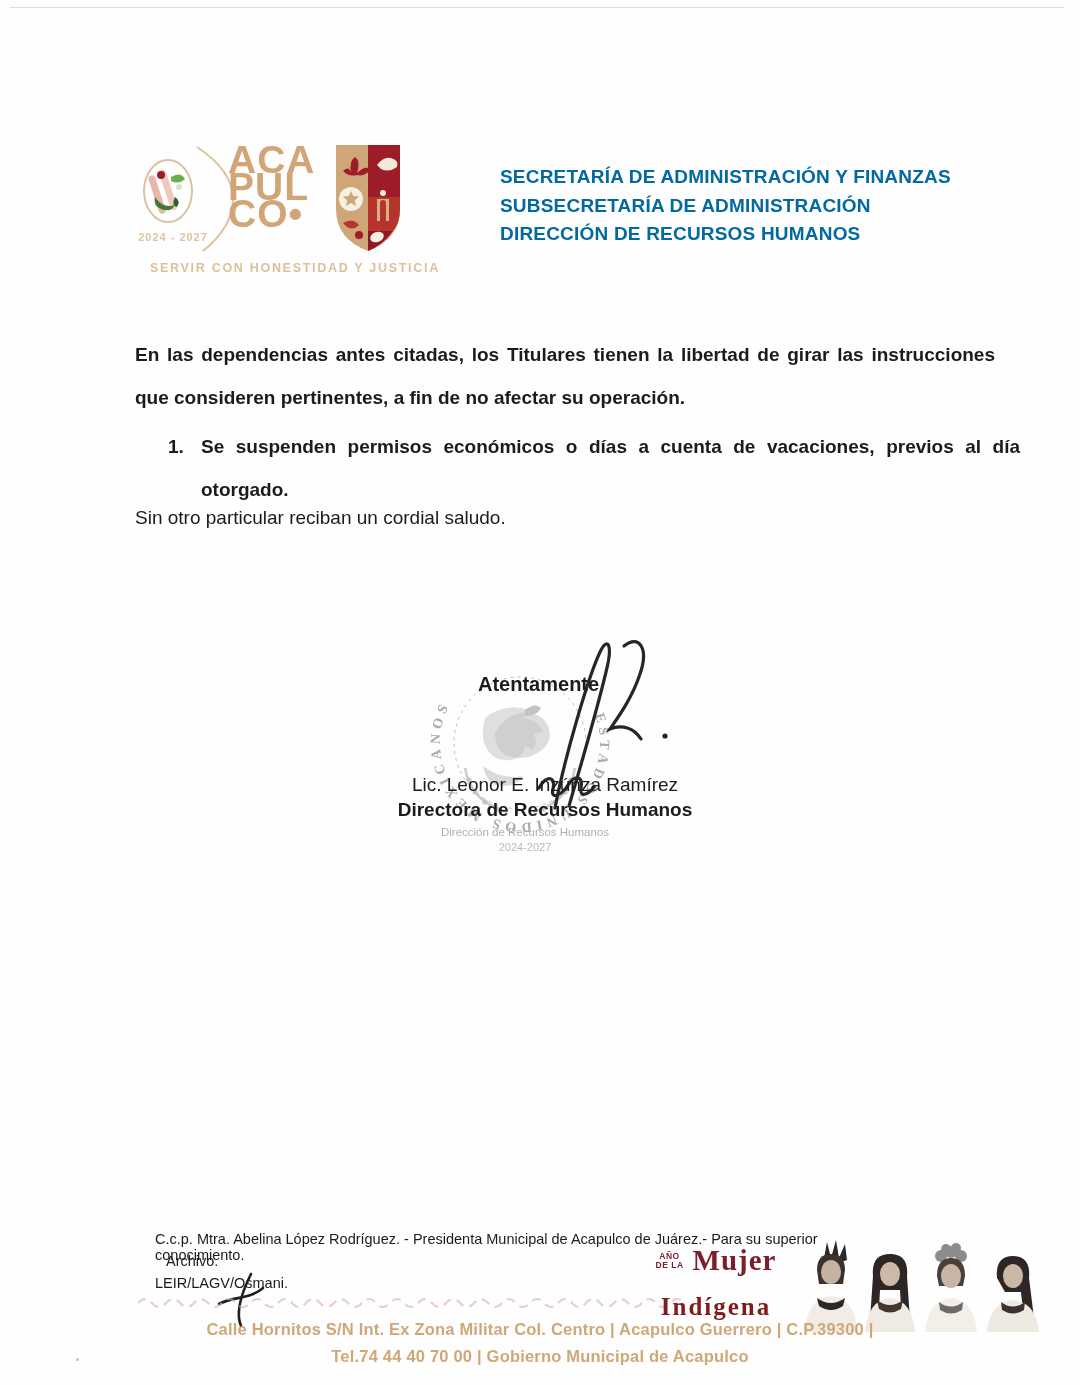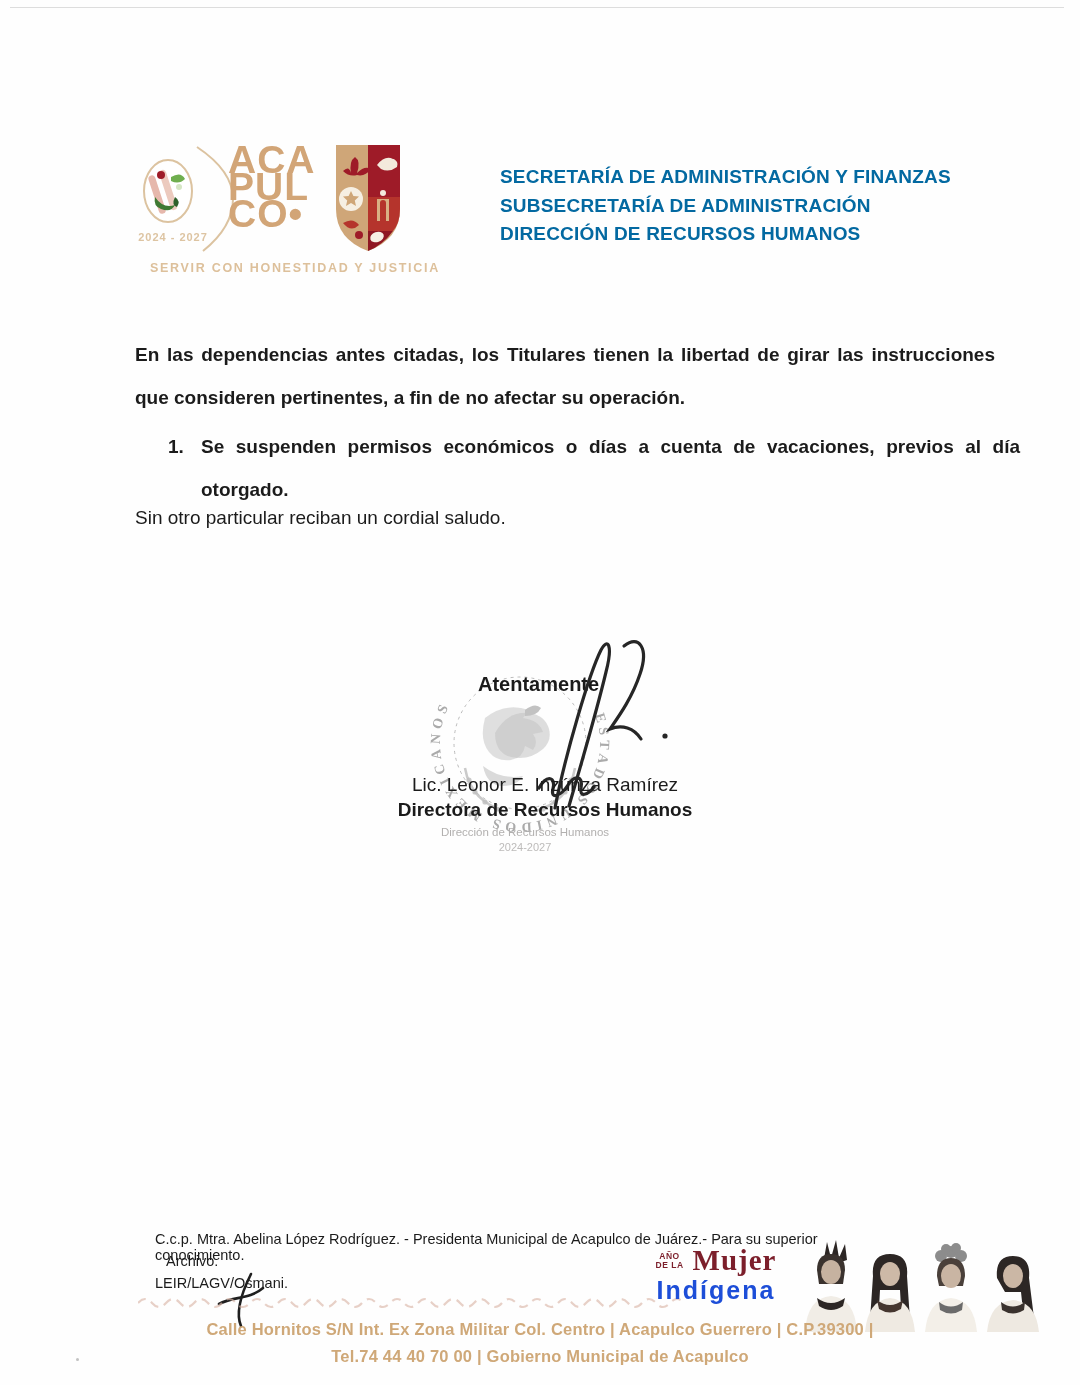--- a/index.html
+++ b/index.html
@@ -55,22 +55,22 @@
   .reference{position:absolute;left:155px;top:1275px;font-size:14.5px;}
   .flourish{position:absolute;left:205px;top:1272px;}
   .divider{position:absolute;left:138px;top:1294px;opacity:.65;}
   .year-badge{position:absolute;left:628px;top:1244px;width:176px;text-align:center;line-height:1;}
   .year-num{font-family:"Liberation Serif",serif;font-size:37px;font-weight:bold;
     letter-spacing:5px;color:#c9a250;text-shadow:0 0 1px #e8d6ae;}
   .year-row{display:flex;justify-content:center;align-items:center;margin-top:2px;}
   .year-prefix{display:flex;flex-direction:column;align-items:center;margin-right:9px;}
   .year-prefix span{font-size:8.5px;font-weight:bold;color:#7c1f2b;letter-spacing:.5px;line-height:9px;}
   .year-word1{font-family:"Liberation Serif",serif;font-size:29px;font-weight:bold;color:#7c1f2b;letter-spacing:1px;}
-  .year-word2{font-family:Liberation Sans, sans-serif;font-size:25px;font-weight:bold;color:#1d4ed8;
-    letter-spacing:2px;margin-top:3px;}
+  .year-word2{font-family:Liberation Serif, serif;font-size:25px;font-weight:bold;color:#7f1d1d;
+    letter-spacing:2px;margin-top:19px;}
   .women-photo{position:absolute;left:795px;top:1236px;}
   .address1{position:absolute;left:0;top:1320px;width:1080px;text-align:center;
     font-size:16.5px;font-weight:bold;color:#cfa878;letter-spacing:.2px;}
   .address2{position:absolute;left:0;top:1347px;width:1080px;text-align:center;
     font-size:16.5px;font-weight:bold;color:#cfa878;letter-spacing:.2px;}
   .corner-dot{position:absolute;left:76px;top:1358px;width:3px;height:3px;border-radius:50%;background:#9a9a9a;opacity:.6;}
 </style>
 </head>
 <body>
 

